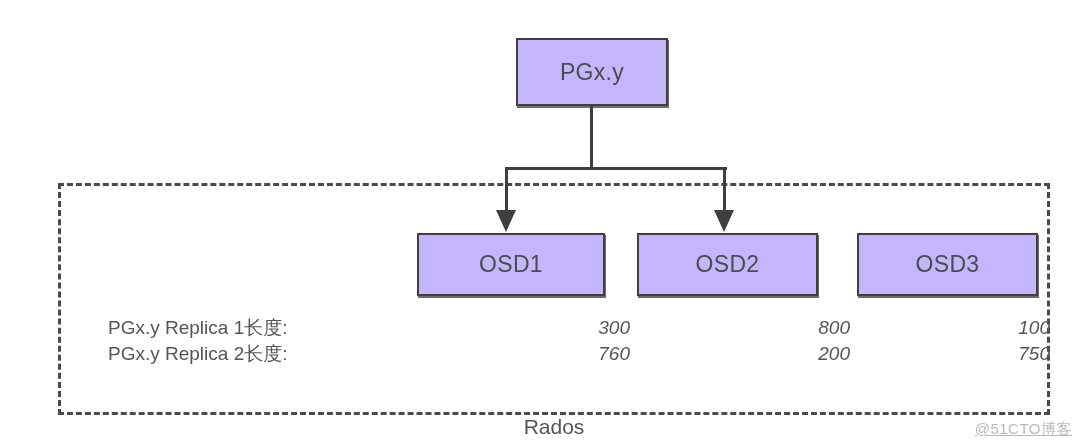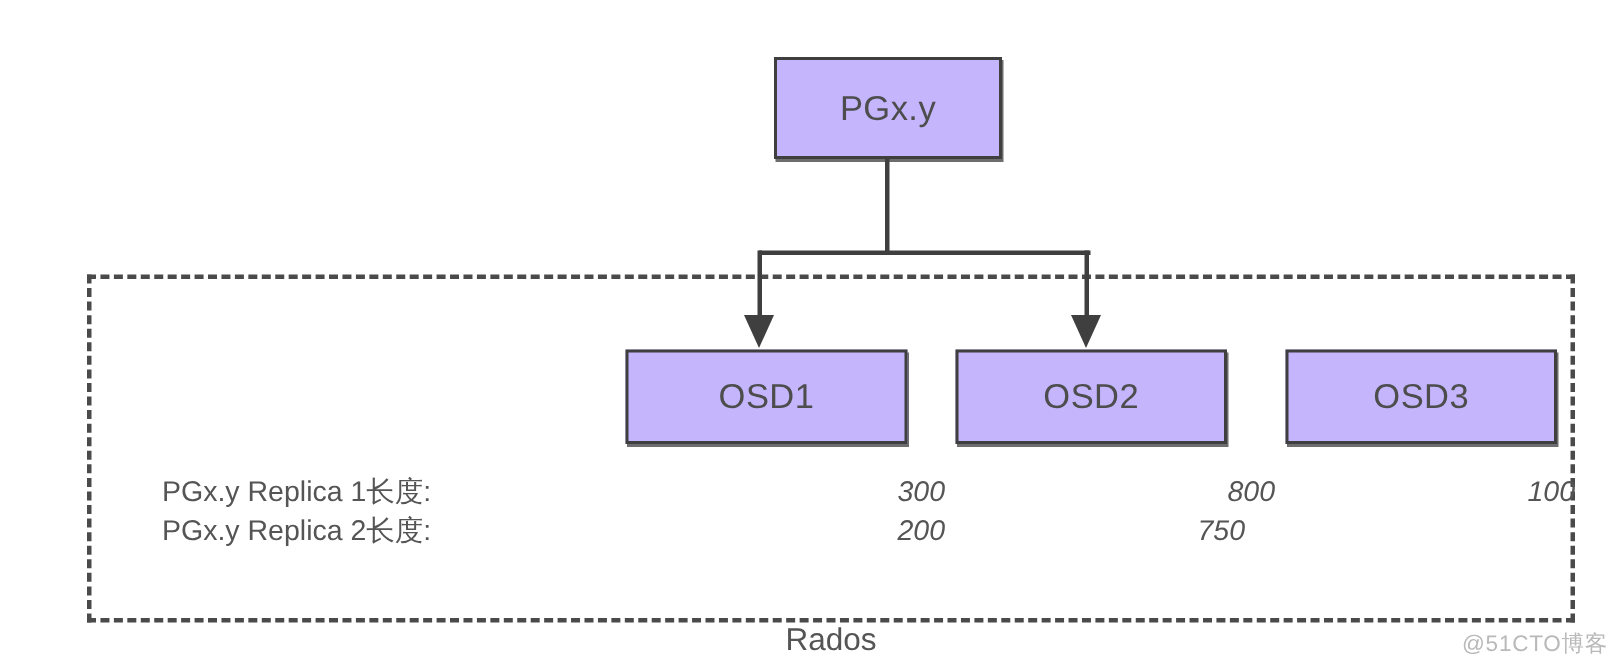--- a/index.html
+++ b/index.html
@@ -133,20 +133,21 @@
   }
 
   
   .watermark {
     position: absolute;
     right: 8px;
     bottom: 6px;
     font-size: 15px;
     color: #b9b9b9;
     letter-spacing: 0.5px;
+    text-decoration: underline;
   }
 </style>
 </head>
 <body>
 
 <div id="canvas">
 
   <div class="rados-box"></div>
 
   <div class="node node-pg">
@@ -172,20 +173,21 @@
 
   <div class="data-table">
     <div class="data-row">
       <span class="row-label">PGx.y Replica 1长度:</span>
       <span class="row-val">300</span>
       <span class="row-val">800</span>
       <span class="row-val col3">100</span>
     </div>
     <div class="data-row">
       <span class="row-label">PGx.y Replica 2长度:</span>
+      <span class="row-val">760</span>
       <span class="row-val">200</span>
       <span class="row-val col3">750</span>
     </div>
   </div>
 
   <div class="rados-caption">Rados</div>
 
   <div class="watermark">@51CTO博客</div>
 
 </div>

